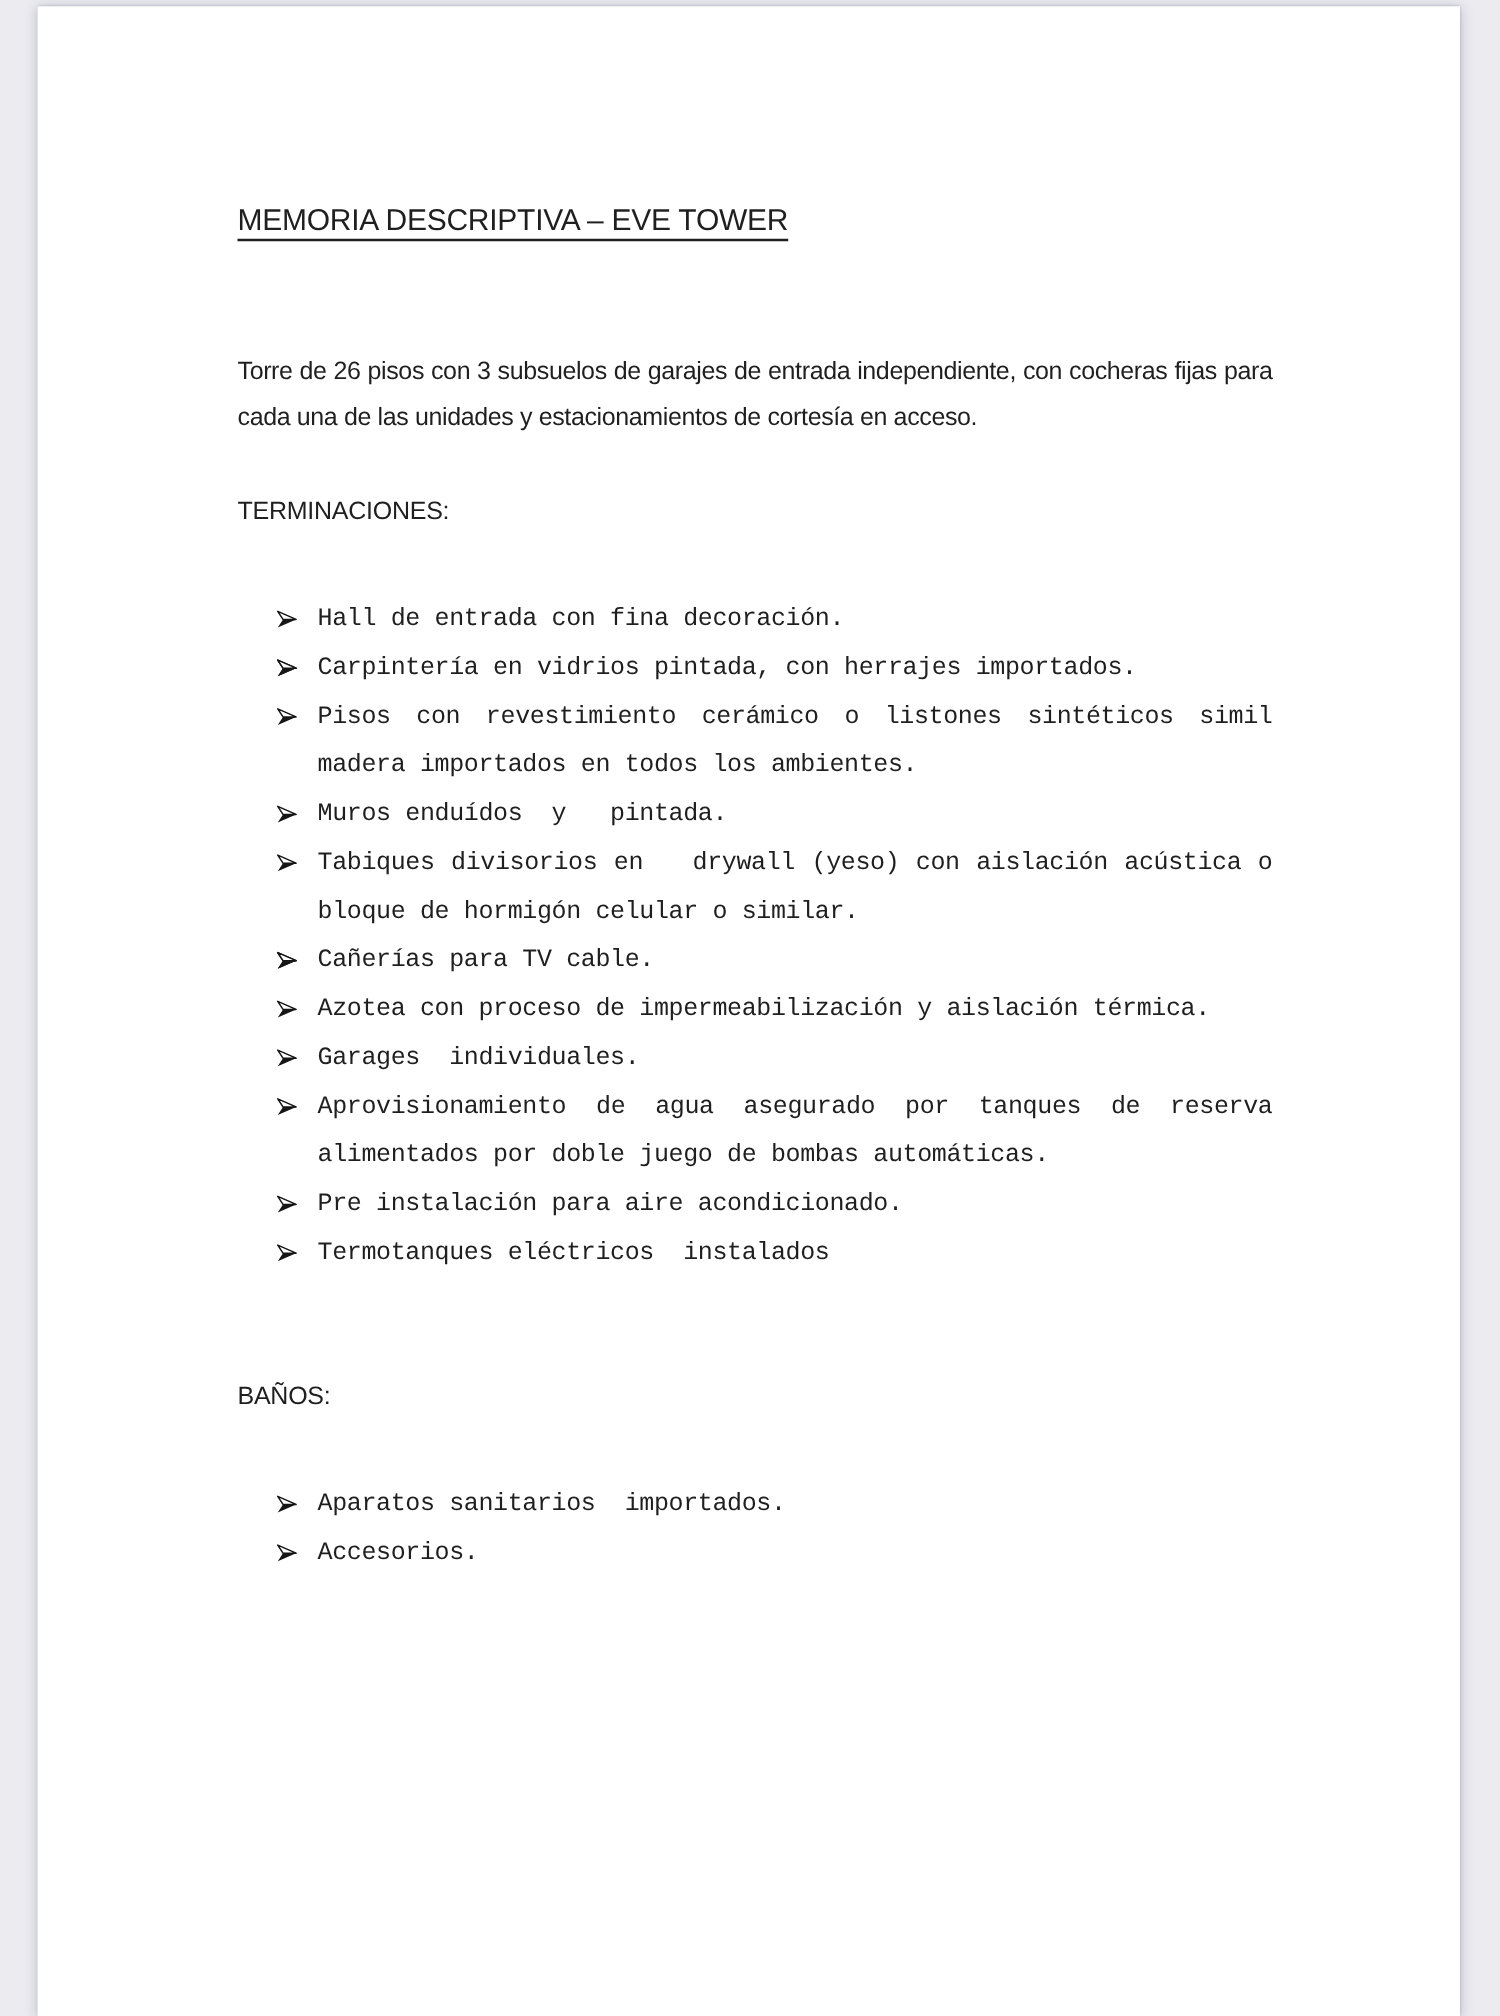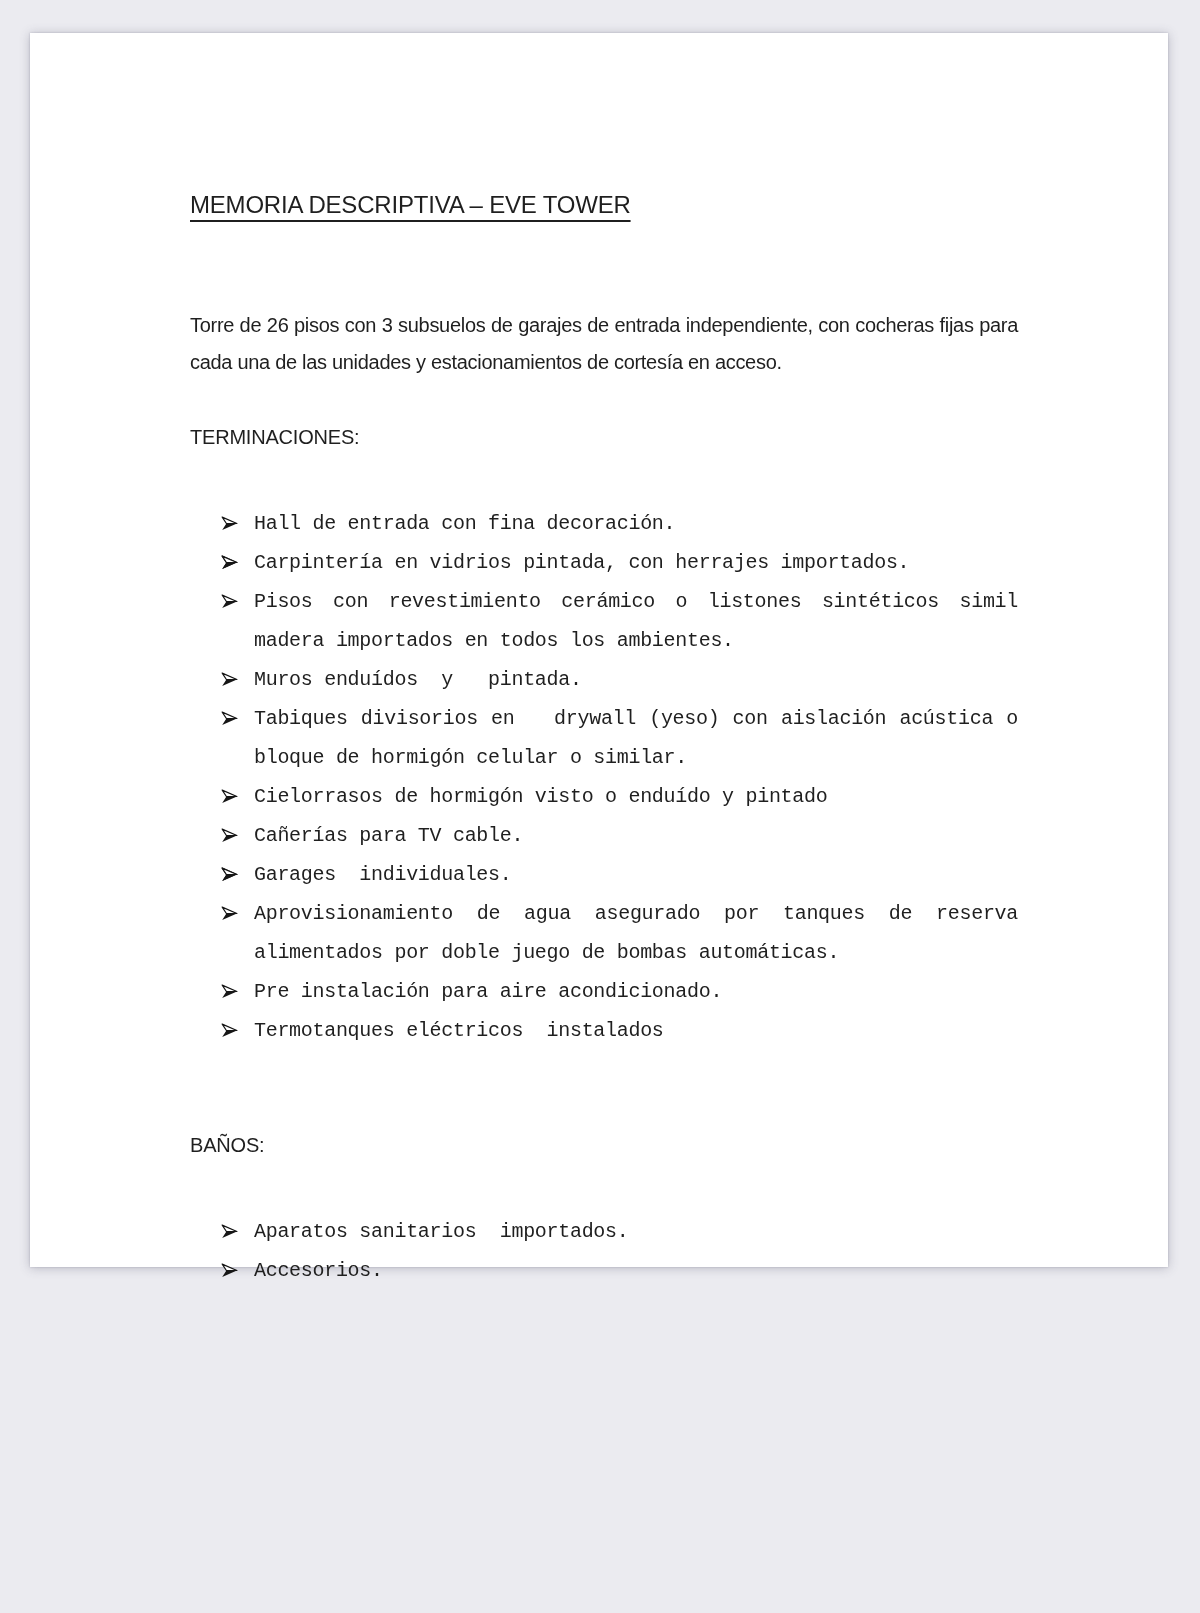--- a/index.html
+++ b/index.html
@@ -10,24 +10,23 @@
   html,body{margin:0;padding:0;}
   body{
     width:1200px;height:1613px;
     position:relative;overflow:hidden;
     background:var(--surround);
     font-family:"Liberation Sans","DejaVu Sans",sans-serif;
     color:var(--ink);
   }
   .page{
     position:absolute;left:30px;top:5px;
-    width:1138px;height:1234px;
+    width:1138px;height:1608px;
     background:var(--page);
     box-shadow:0 1px 10px rgba(70,70,95,.30), 0 0 2px rgba(70,70,95,.25);
-    margin-top:28px;
   }
   .content{
     padding:158px 150px 0 160px;
   }
   h1.doc-title{
     margin:0;
     font-size:24px;
     font-weight:400;
     letter-spacing:-0.2px;
     color:var(--ink);
@@ -120,33 +119,33 @@
                 <svg width="17" height="15" viewBox="0 0 17 15" aria-hidden="true">
                   <path d="M1.2 1.1 L15.9 7.5 L1.2 13.9 L5.4 7.5 Z" fill="#161616"></path>
                   <path d="M1.2 1.1 L15.9 7.5 L5.4 7.5 Z" fill="#ffffff" stroke="#161616" stroke-width="1.2" stroke-linejoin="round"></path>
                 </svg>
               </span><span class="li-text">Tabiques divisorios en   drywall (yeso) con aislación acústica o bloque de hormigón celular o similar.</span></li>
             <li><span class="arrow">
                 <svg width="17" height="15" viewBox="0 0 17 15" aria-hidden="true">
                   <path d="M1.2 1.1 L15.9 7.5 L1.2 13.9 L5.4 7.5 Z" fill="#161616"></path>
                   <path d="M1.2 1.1 L15.9 7.5 L5.4 7.5 Z" fill="#ffffff" stroke="#161616" stroke-width="1.2" stroke-linejoin="round"></path>
                 </svg>
-              </span><span class="li-text">Cielorrasos de hormigón visto o enduído y pintado</span></li>
+              </span></li>
             <li><span class="arrow">
                 <svg width="17" height="15" viewBox="0 0 17 15" aria-hidden="true">
                   <path d="M1.2 1.1 L15.9 7.5 L1.2 13.9 L5.4 7.5 Z" fill="#161616"></path>
                   <path d="M1.2 1.1 L15.9 7.5 L5.4 7.5 Z" fill="#ffffff" stroke="#161616" stroke-width="1.2" stroke-linejoin="round"></path>
                 </svg>
               </span><span class="li-text">Cañerías para TV cable.</span></li>
             <li><span class="arrow">
                 <svg width="17" height="15" viewBox="0 0 17 15" aria-hidden="true">
                   <path d="M1.2 1.1 L15.9 7.5 L1.2 13.9 L5.4 7.5 Z" fill="#161616"></path>
                   <path d="M1.2 1.1 L15.9 7.5 L5.4 7.5 Z" fill="#ffffff" stroke="#161616" stroke-width="1.2" stroke-linejoin="round"></path>
                 </svg>
-              </span></li>
+              </span><span class="li-text">Azotea con proceso de impermeabilización y aislación térmica.</span></li>
             <li><span class="arrow">
                 <svg width="17" height="15" viewBox="0 0 17 15" aria-hidden="true">
                   <path d="M1.2 1.1 L15.9 7.5 L1.2 13.9 L5.4 7.5 Z" fill="#161616"></path>
                   <path d="M1.2 1.1 L15.9 7.5 L5.4 7.5 Z" fill="#ffffff" stroke="#161616" stroke-width="1.2" stroke-linejoin="round"></path>
                 </svg>
               </span><span class="li-text">Garages  individuales.</span></li>
             <li><span class="arrow">
                 <svg width="17" height="15" viewBox="0 0 17 15" aria-hidden="true">
                   <path d="M1.2 1.1 L15.9 7.5 L1.2 13.9 L5.4 7.5 Z" fill="#161616"></path>
                   <path d="M1.2 1.1 L15.9 7.5 L5.4 7.5 Z" fill="#ffffff" stroke="#161616" stroke-width="1.2" stroke-linejoin="round"></path>

